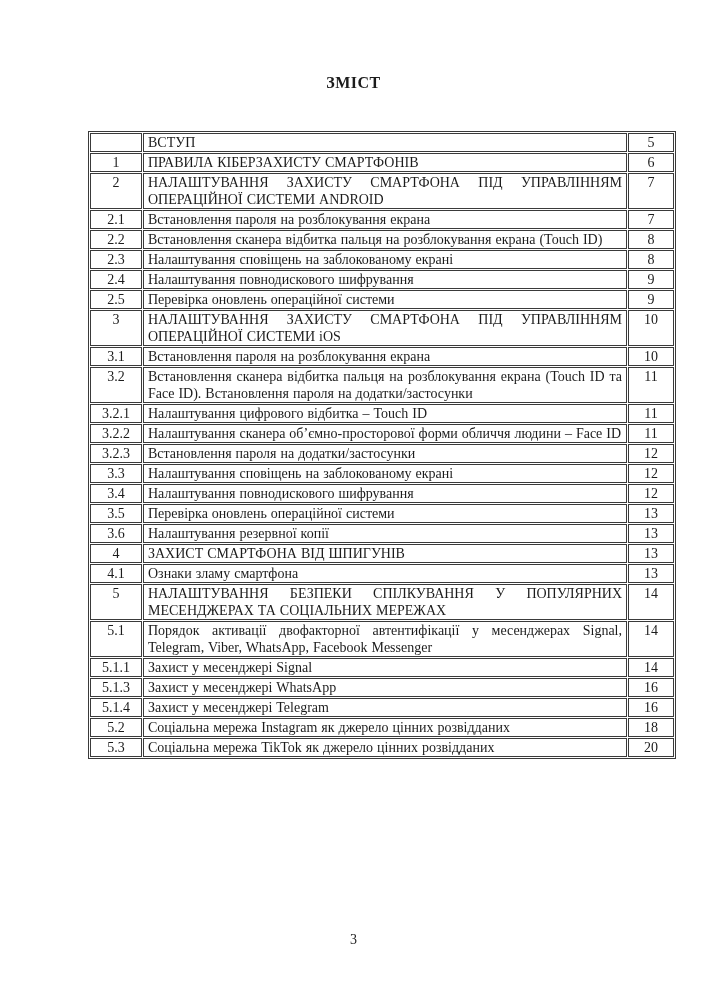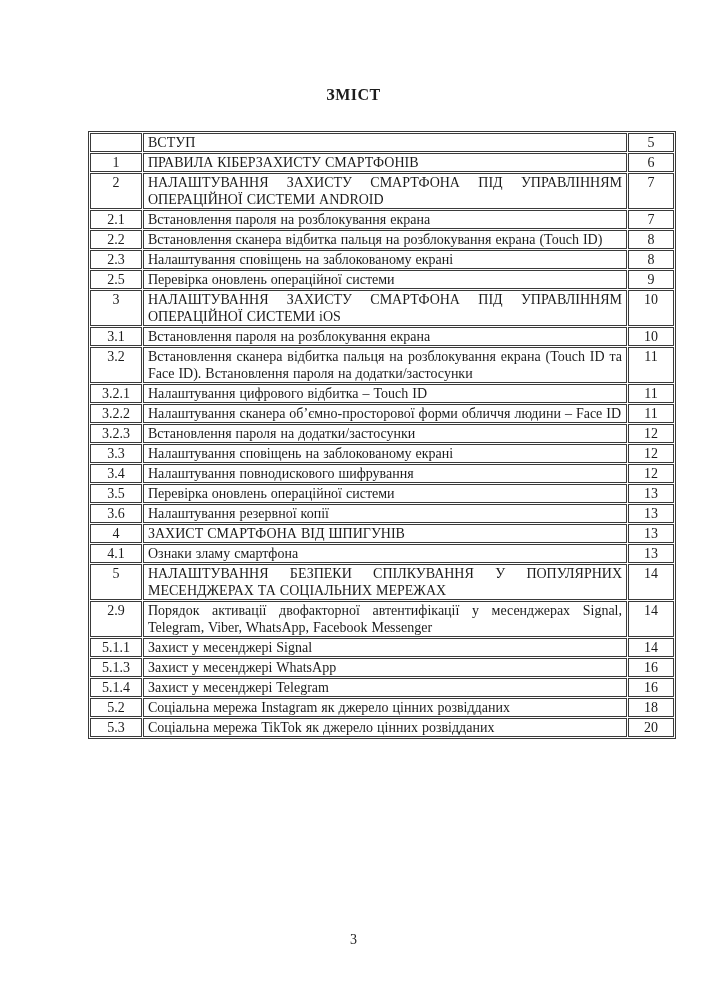--- a/index.html
+++ b/index.html
@@ -10,21 +10,21 @@
     position: relative;
     font-family: "Liberation Serif", "DejaVu Serif", serif;
     color: #1c1c1c;
     overflow: hidden;
   }
   .doc-title {
     position: absolute;
     top: 74px;
     left: 0;
     right: 0;
-    margin: 12px;
+    margin: 0;
     text-align: center;
     font-size: 16px;
     font-weight: bold;
     letter-spacing: 0.5px;
   }
   table.toc {
     position: absolute;
     top: 131px;
     left: 88px;
     width: 588px;
@@ -97,20 +97,25 @@
           <td class="col-num">2.2</td>
           <td class="col-title">Встановлення сканера відбитка пальця на розблокування екрана (Touch ID)</td>
           <td class="col-page">8</td>
         </tr>
         <tr>
           <td class="col-num">2.3</td>
           <td class="col-title">Налаштування сповіщень на заблокованому екрані</td>
           <td class="col-page">8</td>
         </tr>
         <tr>
+          <td class="col-num">2.4</td>
+          <td class="col-title">Налаштування повнодискового шифрування</td>
+          <td class="col-page">9</td>
+        </tr>
+        <tr>
           <td class="col-num">2.5</td>
           <td class="col-title">Перевірка оновлень операційної системи</td>
           <td class="col-page">9</td>
         </tr>
         <tr>
           <td class="col-num">3</td>
           <td class="col-title">НАЛАШТУВАННЯ ЗАХИСТУ СМАРТФОНА ПІД УПРАВЛІННЯМ ОПЕРАЦІЙНОЇ СИСТЕМИ iOS</td>
           <td class="col-page">10</td>
         </tr>
         <tr>
@@ -167,21 +172,21 @@
           <td class="col-num">4.1</td>
           <td class="col-title">Ознаки зламу смартфона</td>
           <td class="col-page">13</td>
         </tr>
         <tr>
           <td class="col-num">5</td>
           <td class="col-title">НАЛАШТУВАННЯ БЕЗПЕКИ СПІЛКУВАННЯ У ПОПУЛЯРНИХ МЕСЕНДЖЕРАХ ТА СОЦІАЛЬНИХ МЕРЕЖАХ</td>
           <td class="col-page">14</td>
         </tr>
         <tr>
-          <td class="col-num">2.9</td>
+          <td class="col-num">5.1</td>
           <td class="col-title">Порядок активації двофакторної автентифікації у месенджерах Signal, Telegram, Viber, WhatsApp, Facebook Messenger</td>
           <td class="col-page">14</td>
         </tr>
         <tr>
           <td class="col-num">5.1.1</td>
           <td class="col-title">Захист у месенджері Signal</td>
           <td class="col-page">14</td>
         </tr>
         <tr>
           <td class="col-num">5.1.3</td>

